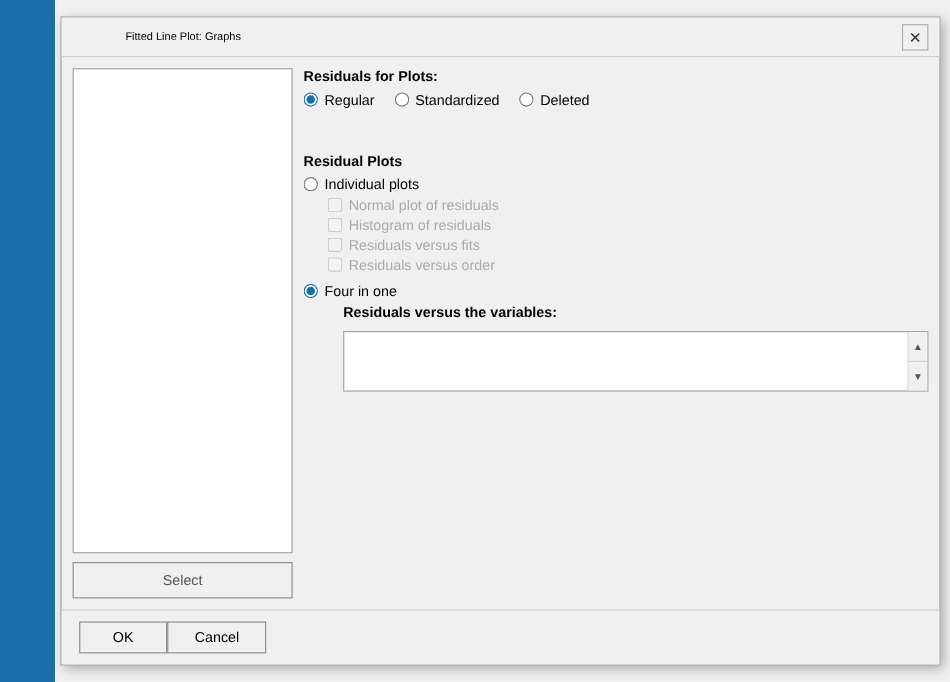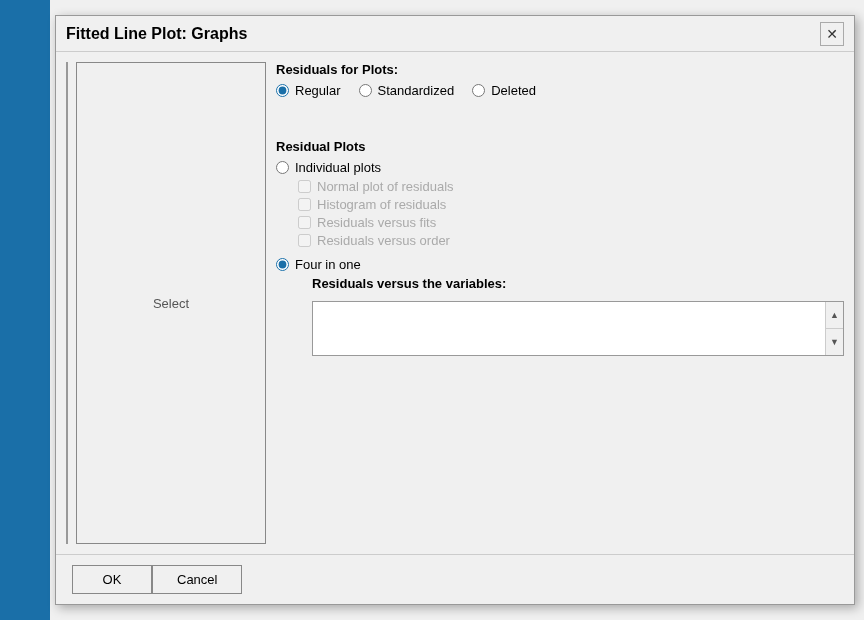--- a/index.html
+++ b/index.html
@@ -92,23 +92,24 @@
       display: flex;
       align-items: center;
       justify-content: space-between;
       background: #f0f0f0;
       padding: 8px 10px;
       border-bottom: 1px solid #ccc;
       height: 36px;
     }
 
     .dialog-title {
-      font-size: 16px;
-      font-weight: 700;
-      color: #000;
+      font-size: 10px;
+      font-weight: 400;
+      color: #000;
+      margin-left: 48px;
     }
 
     .dialog-close-btn {
       width: 24px;
       height: 24px;
       background: #f0f0f0;
       border: 1px solid #aaa;
       cursor: pointer;
       display: flex;
       align-items: center;
@@ -123,21 +124,21 @@
       padding: 10px;
       gap: 10px;
       height: calc(100% - 36px - 50px);
     }
 
     
     .left-panel {
       width: 200px;
       flex-shrink: 0;
       display: flex;
-      flex-direction: row;
+      flex-direction: column;
       gap: 8px;
     }
 
     .variables-box {
       flex: 1;
       border: 1px solid #999;
       background: #fff;
       min-height: 380px;
     }
 

